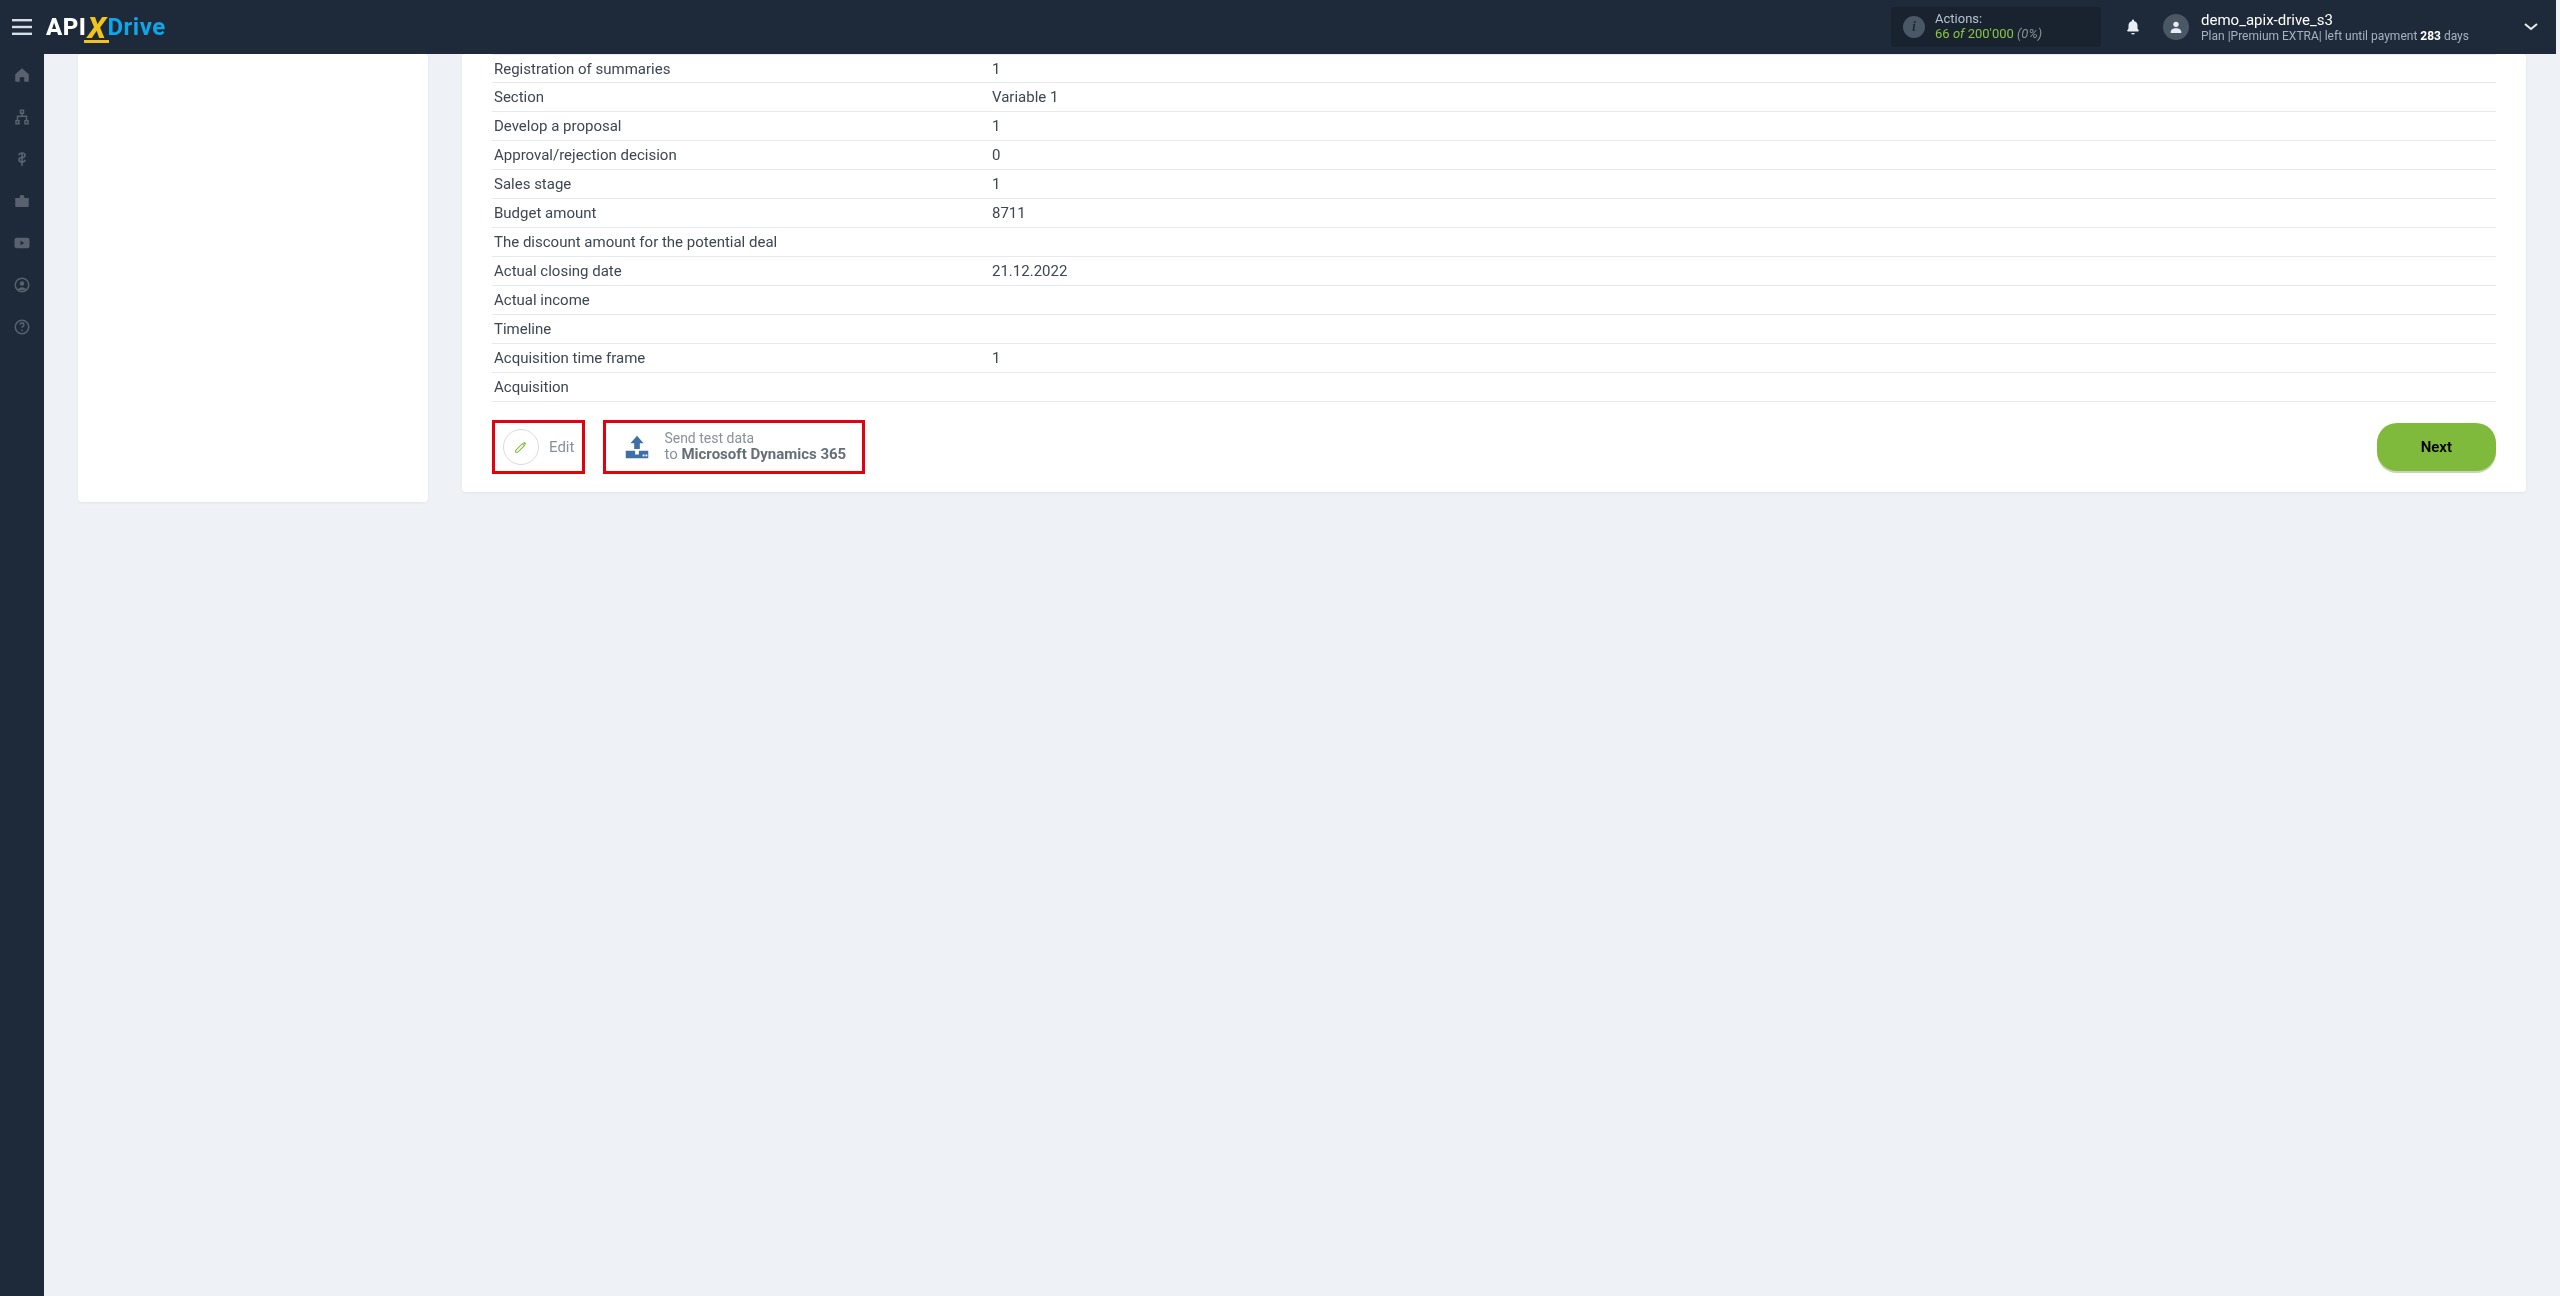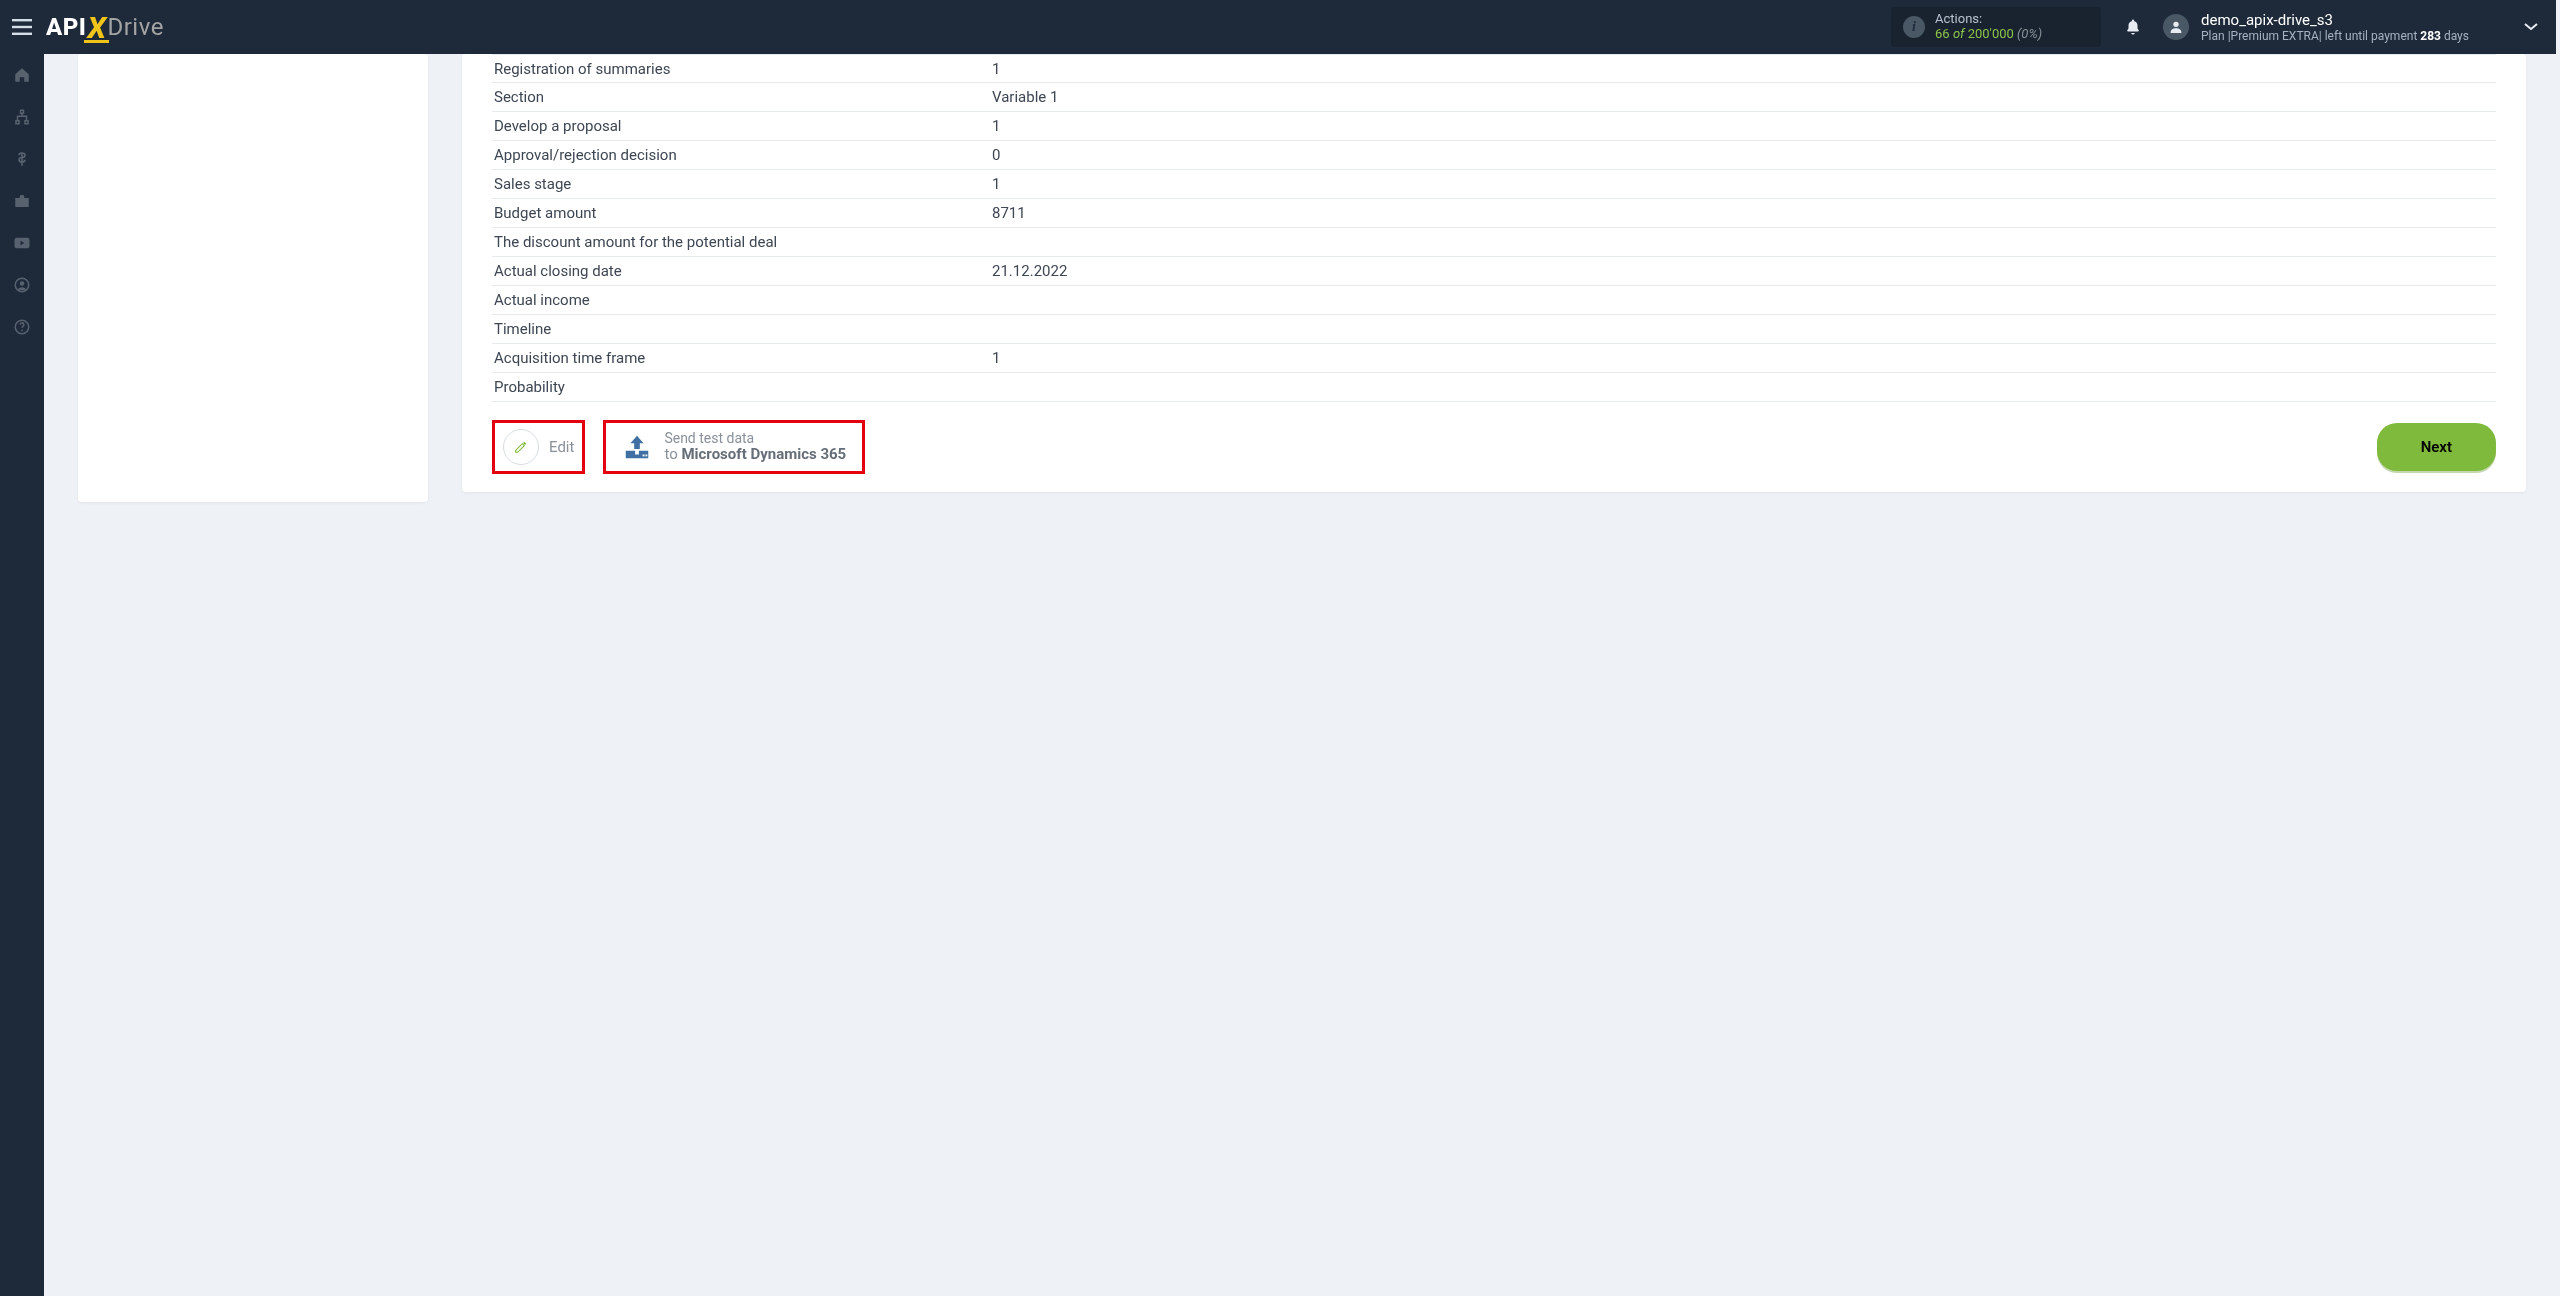--- a/index.html
+++ b/index.html
@@ -11,21 +11,21 @@
 .topbar .hamburger { width:44px; height:54px; display:flex; align-items:center; justify-content:center;
   cursor:pointer; }
 .topbar .hamburger svg { width:20px; height:16px; }
 .topbar .logo { display:flex; align-items:center; font-weight:700; font-size:24px; letter-spacing:.5px;
   margin-left:2px; cursor:pointer; }
 .topbar .logo .api { color:#fff; font-weight:800; }
 .topbar .logo .xwrap { position:relative; display:inline-block; }
 .topbar .logo .x { color:#f0c419; font-style:italic; font-weight:800; font-size:30px; margin:0 1px; }
 .topbar .logo .xunder { position:absolute; left:-2px; right:-2px; bottom:2px; height:3px;
   background:#f0c419; }
-.topbar .logo .drive { color:#a3a3a3; font-weight:400; }
+.topbar .logo .drive { color:#0ea5e9; font-weight:700; }
 .topbar .spacer { flex:1; }
 .topbar .actions-box { height:40px; background:#19232f; border-radius:4px; display:flex;
   align-items:center; padding:0 12px; margin-right:12px; cursor:pointer; min-width:210px; }
 .topbar .actions-box .info-ic { width:22px; height:22px; border-radius:50%; background:#4a5866;
   display:flex; align-items:center; justify-content:center; color:#1e2a3a; font-weight:900;
   font-family:serif; font-style:italic; font-size:14px; margin-right:10px; flex-shrink:0; }
 .topbar .actions-box .lines { line-height:1.15; font-size:13px; color:#b7c2d0; }
 .topbar .actions-box .lines .l2 .used { color:#8bc34a; }
 .topbar .actions-box .lines .l2 .of { color:#8bc34a; font-style:italic; }
 .topbar .actions-box .lines .l2 .total { color:#8bc34a; }
@@ -240,21 +240,21 @@
           </div>
           <div class="row">
             <div class="k">Timeline</div>
             <div class="v"></div>
           </div>
           <div class="row">
             <div class="k">Acquisition time frame</div>
             <div class="v">1</div>
           </div>
           <div class="row">
-            <div class="k">Probability</div>
+            <div class="k">Acquisition</div>
             <div class="v"></div>
           </div>
         </div>
 
       <div class="controls">
         <div class="editwrap">
           <div class="editbtn">
             <span class="circ">
               <svg viewBox="0 0 24 24">
                 <path d="M4 17l10-10 3 3L7 20H4z" fill="none" stroke="#7fba3c" stroke-width="1.6"></path>

